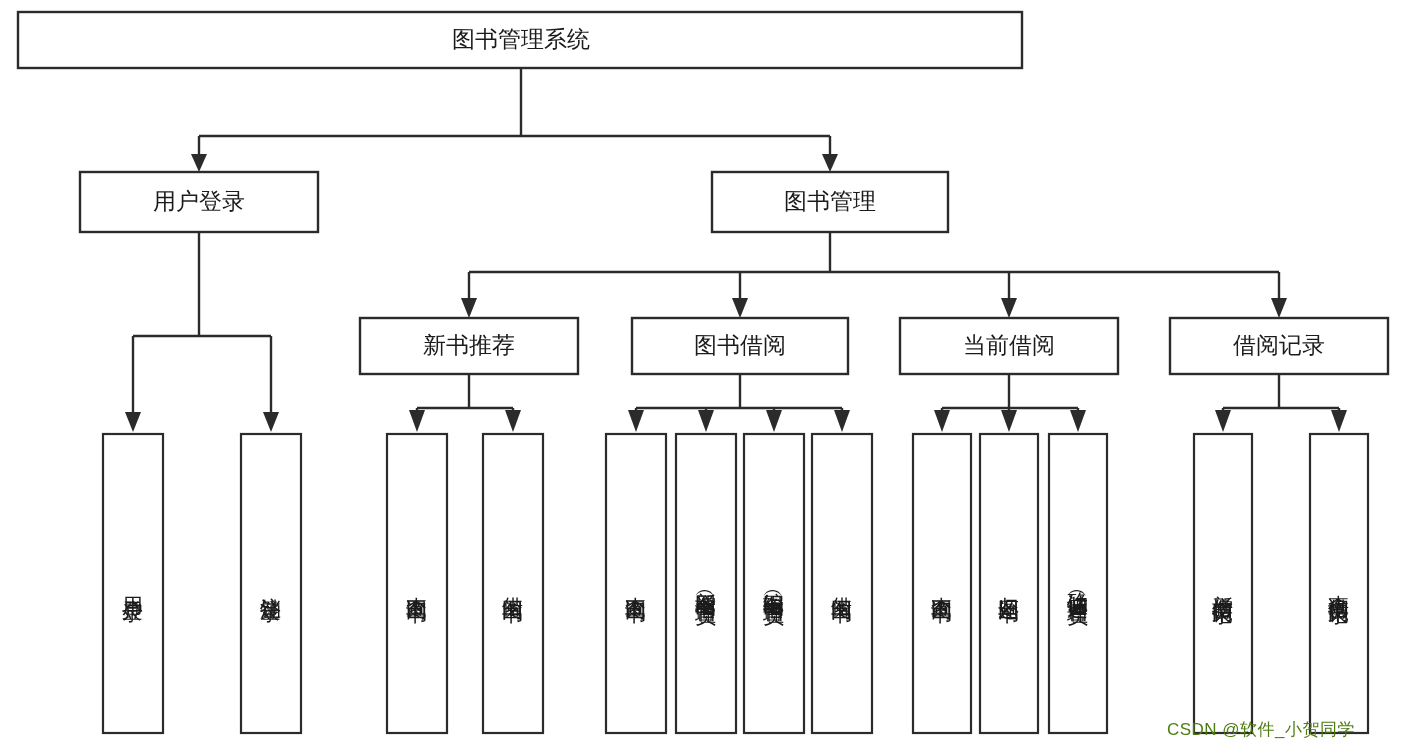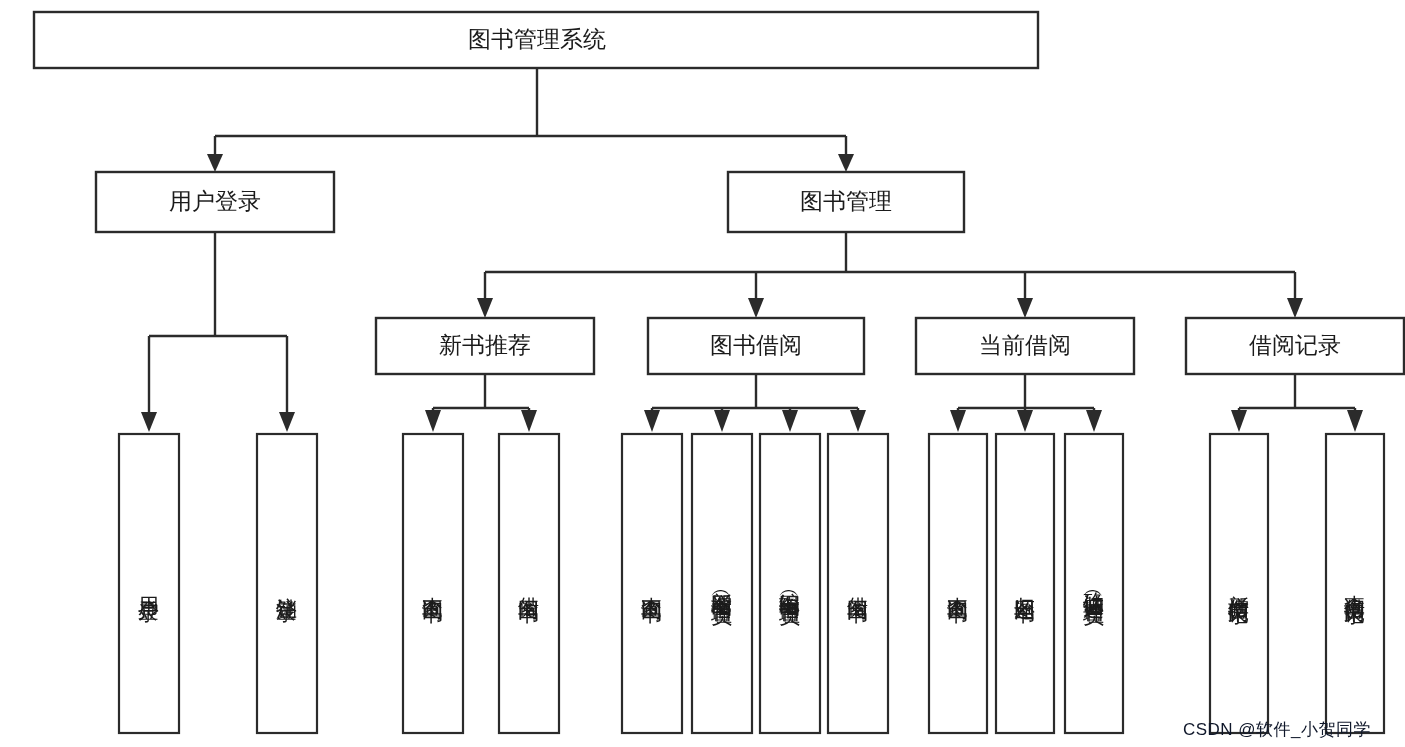--- a/index.html
+++ b/index.html
@@ -9,21 +9,21 @@
   }
   body {
     width: 1405px;
     height: 747px;
     font-family: "Liberation Sans", "DejaVu Sans", sans-serif;
     overflow: hidden;
     position: relative;
   }
   #diagram-root {
     position: absolute;
-    left: 16px;
+    left: 0;
     top: 0;
     width: 1367px;
     height: 747px;
     border-radius: 12px;
   }
   svg.flow {
     display: block;
     width: 1405px;
     height: 747px;
   }
@@ -69,21 +69,21 @@
     letter-spacing: 2px;
     text-anchor: middle;
     dominant-baseline: central;
   }
   .watermark-text {
     position: absolute;
     right: 12px;
     bottom: 6px;
     font-family: "Liberation Sans", "DejaVu Sans", sans-serif;
     font-size: 17px;
-    color: #0f172a;
+    color: #4d7c0f;
     white-space: nowrap;
     user-select: none;
     letter-spacing: 0.5px;
   }
 </style>
 </head>
 <body>
 
 <div id="diagram-root">
   <svg class="flow" viewBox="0 0 1405 747" xmlns="http://www.w3.org/2000/svg">

